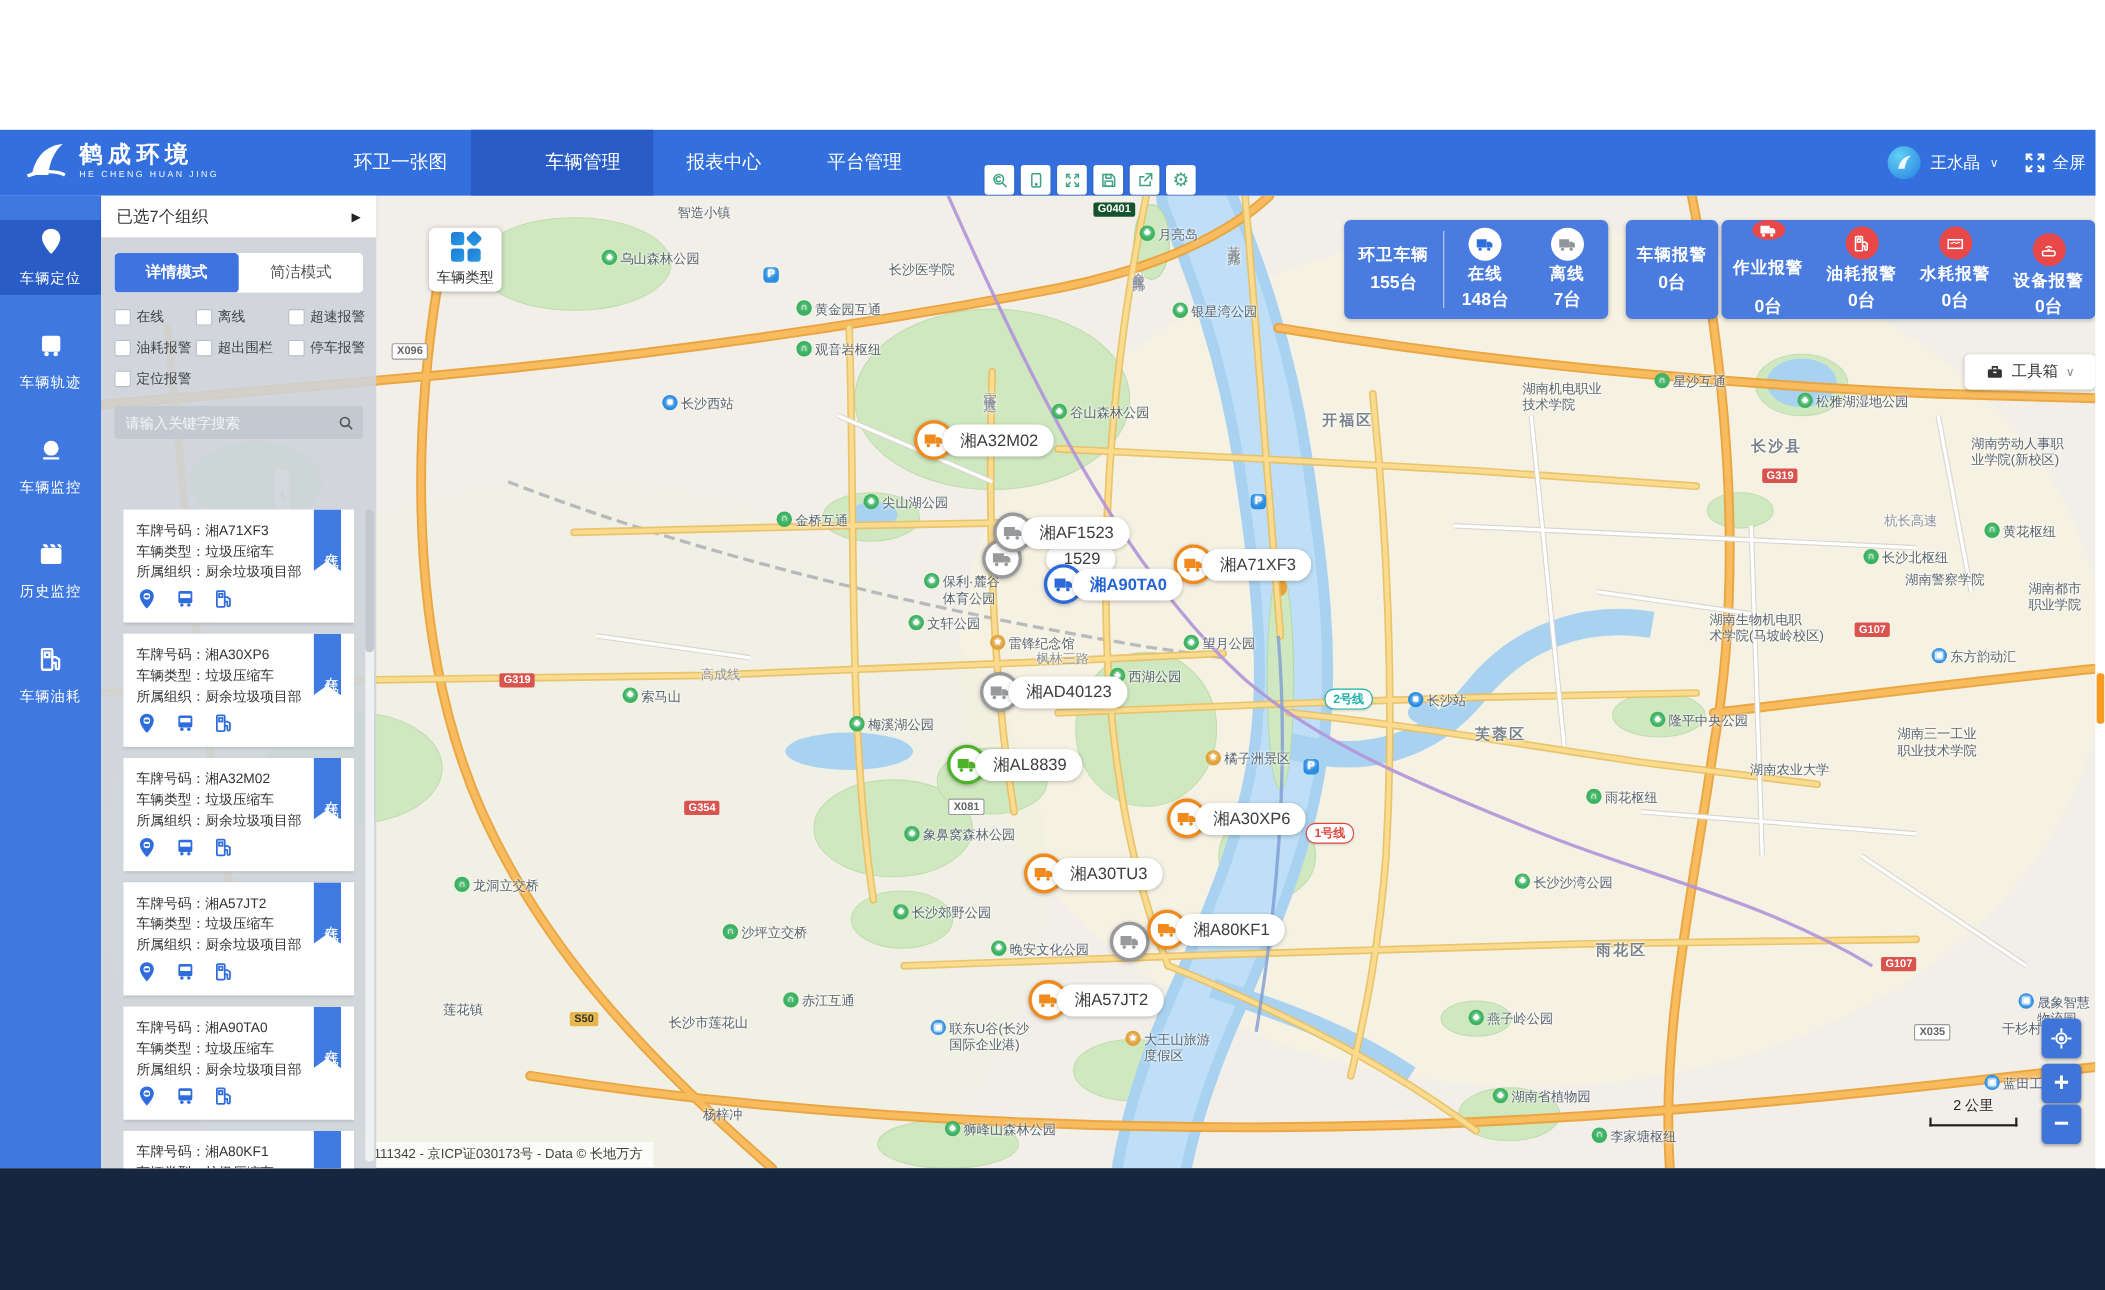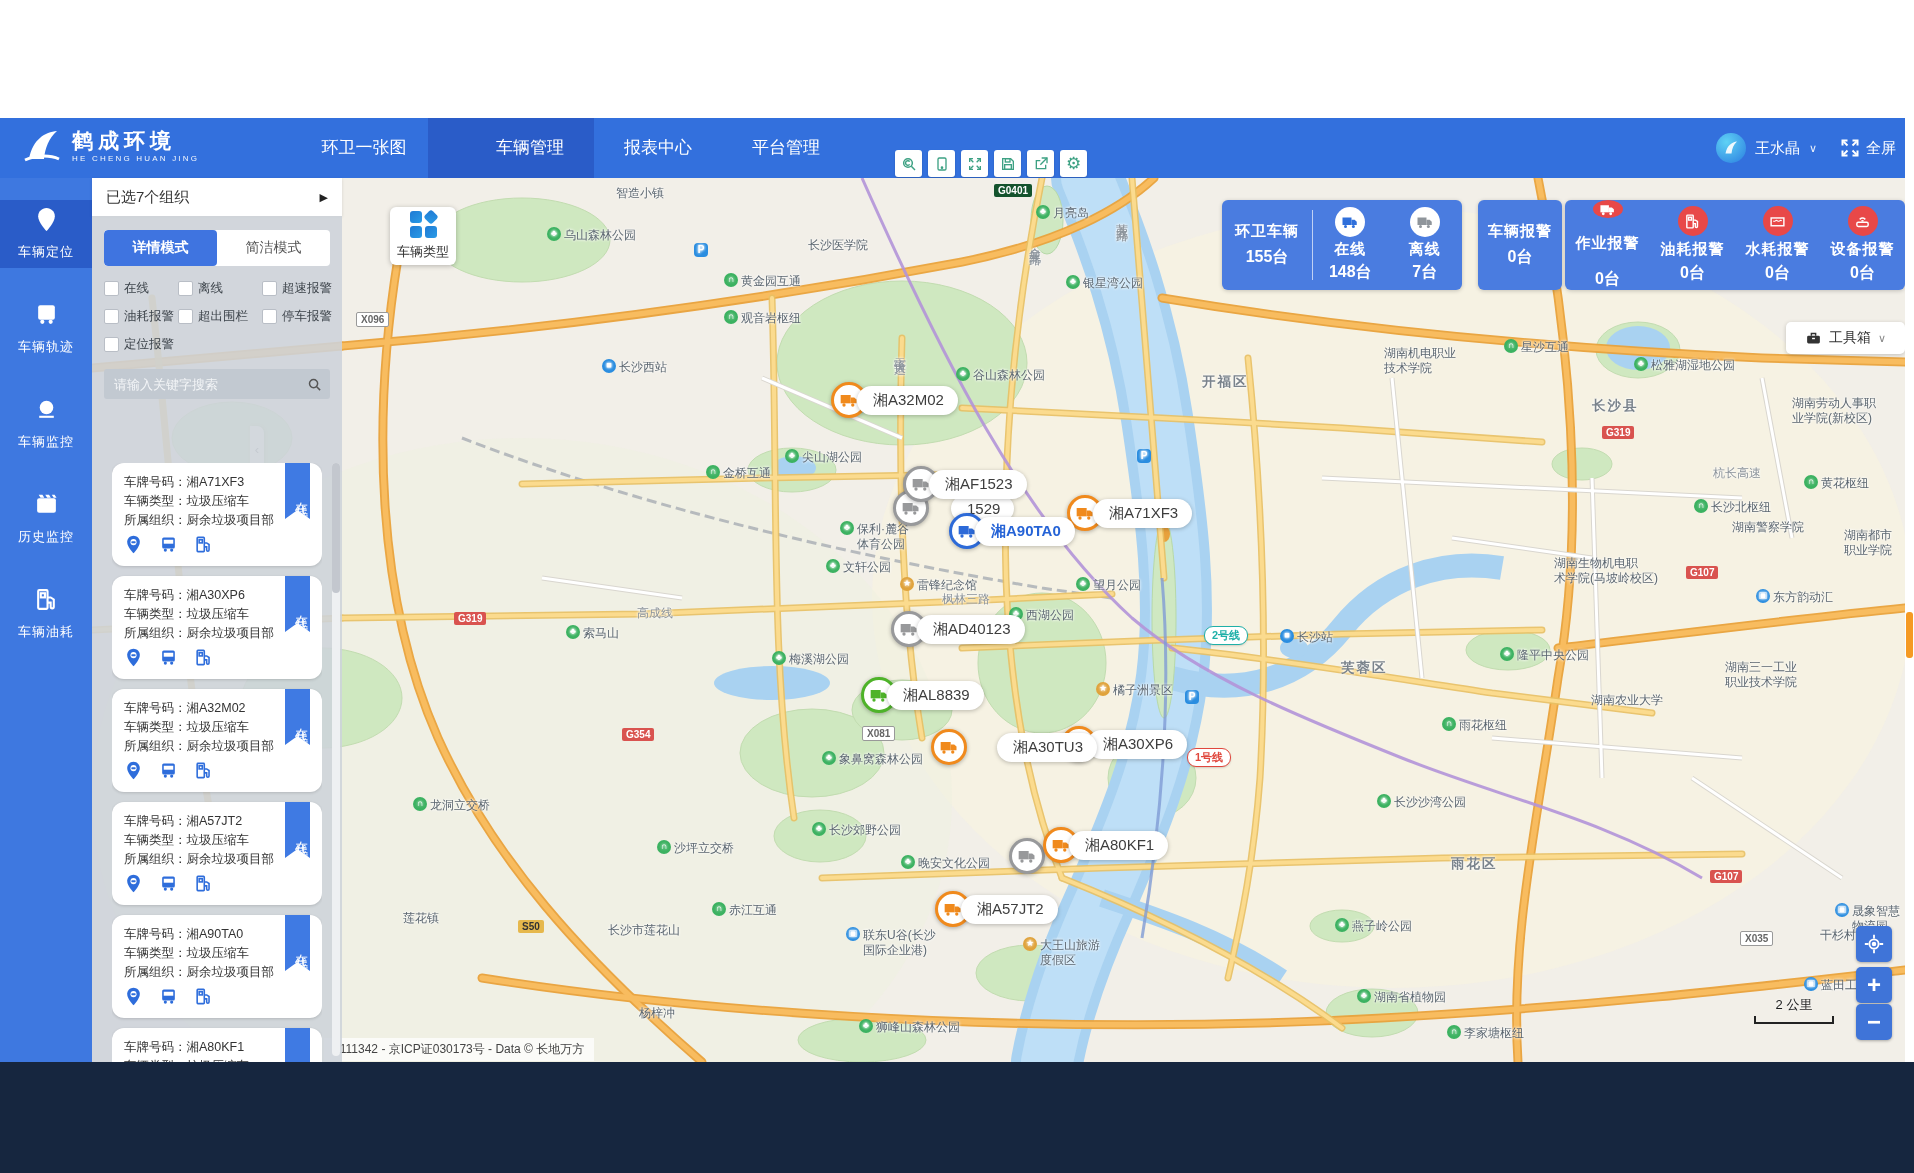--- a/index.html
+++ b/index.html
@@ -92,21 +92,21 @@
   .tab{flex:1;display:flex;align-items:center;justify-content:center;font-size:14px;color:#555;cursor:pointer;}
   .tab.active{background:#3f74e0;color:#fff;border-radius:4px;font-weight:bold;}
   .filters{display:grid;grid-template-columns:74px 84px 88px;padding:14px 0 0 12px;grid-row-gap:11px;}
   .fil{display:flex;align-items:center;gap:5px;font-size:12.5px;color:#3c434a;cursor:pointer;white-space:nowrap;}
   .cb{width:13px;height:13px;background:#fff;border:1px solid #b9bec6;border-radius:2px;flex:0 0 auto;}
   .searchbox{margin:16px 12px 0 12px;height:30px;background:#c2c9d1;border-radius:3px;display:flex;align-items:center;padding:0 8px;}
   .searchbox input{flex:1;background:transparent;border:none;outline:none;font-size:13px;color:#333;font-family:inherit;}
   .searchbox input::placeholder{color:#f3f5f7;}
   .searchbox svg{width:15px;height:15px;color:#555;}
   .vlist{position:absolute;left:20px;top:247px;width:210px;bottom:0;overflow:hidden;}
-  .vcard{position:relative;width:210px;height:103px;background:#fff;border-radius:12px;margin-bottom:10px;box-shadow:0 1px 3px rgba(0,0,0,.15);padding:10px 12px;box-sizing:border-box;cursor:pointer;}
+  .vcard{position:relative;width:210px;height:103px;background:#fff;border-radius:0;margin-bottom:10px;box-shadow:0 1px 3px rgba(0,0,0,.15);padding:10px 12px;box-sizing:border-box;cursor:pointer;}
   .vline{font-size:12.5px;color:#333;line-height:19px;white-space:nowrap;}
   .vicons{display:flex;gap:16px;margin-top:5px;color:#2e6ddb;}
   .vicons svg{width:19px;height:19px;cursor:pointer;}
   .ribbon{position:absolute;right:12px;top:0;width:25px;height:56px;background:#3f7ae3;color:#fff;font-size:13px;letter-spacing:2px;display:flex;align-items:flex-start;justify-content:center;writing-mode:vertical-rl;padding-top:6px;box-sizing:border-box;clip-path:polygon(0 0,100% 0,100% 100%,50% 84%,0 100%);}
   .pscroll{position:absolute;right:2px;top:247px;bottom:6px;width:8px;background:#eef0f2;border-radius:4px;}
   .pthumb{position:absolute;left:0;top:0;width:8px;height:130px;background:#c3c7ce;border-radius:4px;cursor:pointer;}
   
   .rightstrip{position:absolute;right:0;top:0;width:9px;height:1062px;background:#fff;z-index:10;}
   .rthumb{position:absolute;left:1px;top:612px;width:7px;height:46px;background:#f59a23;border-radius:3px;cursor:pointer;}
   .footerband{position:absolute;left:0;top:1062px;width:1914px;height:111px;background:#16263f;}
@@ -522,21 +522,21 @@
           <div class="mk-c" style="border-color: rgb(240, 138, 29); color: rgb(240, 138, 29);">
             <svg viewBox="0 0 24 24" fill="currentColor">
               <path d="M2 6h12v10H2z"></path>
               <path d="M14 9h4.2L21 11.5V16h-7z"></path>
               <circle cx="6" cy="18" r="2"></circle>
               <circle cx="16.5" cy="18" r="2"></circle>
             </svg>
           </div>
           <div class="mk-l">湘A30XP6</div>
         </div>
-        <div class="mk" style="left: 839px; top: 551px; gap: 40px;">
+        <div class="mk" style="left: 839px; top: 598px;">
           <div class="mk-c" style="border-color: rgb(240, 138, 29); color: rgb(240, 138, 29);">
             <svg viewBox="0 0 24 24" fill="currentColor">
               <path d="M2 6h12v10H2z"></path>
               <path d="M14 9h4.2L21 11.5V16h-7z"></path>
               <circle cx="6" cy="18" r="2"></circle>
               <circle cx="16.5" cy="18" r="2"></circle>
             </svg>
           </div>
           <div class="mk-l">湘A30TU3</div>
         </div>
@@ -640,21 +640,21 @@
         <div class="col" style="flex: 1 1 0%; gap: 4px;">
           <span class="rcirc">
             <svg viewBox="0 0 24 24" fill="none" stroke="currentColor" stroke-width="2">
               <rect x="3" y="7" width="18" height="11"></rect>
               <path d="M6 11c1 .8 2 .8 3 0s2-.8 3 0 2 .8 3 0 2-.8 3 0" stroke-width="1.5"></path>
             </svg>
           </span>
           <span class="lab">水耗报警</span>
           <span class="val">0台</span>
         </div>
-        <div class="col" style="flex: 1 1 0%; gap: 4px;">
+        <div class="col" style="flex: 1 1 0%; gap: 4px; justify-content: flex-end;">
           <span class="rcirc">
             <svg viewBox="0 0 24 24" fill="none" stroke="currentColor" stroke-width="2">
               <rect x="4" y="13" width="16" height="6" rx="2"></rect>
               <path d="M8 9a6 6 0 0 1 8 0M10.5 11.5a3 3 0 0 1 3 0"></path>
             </svg>
           </span>
           <span class="lab">设备报警</span>
           <span class="val">0台</span>
         </div>
       </div>

